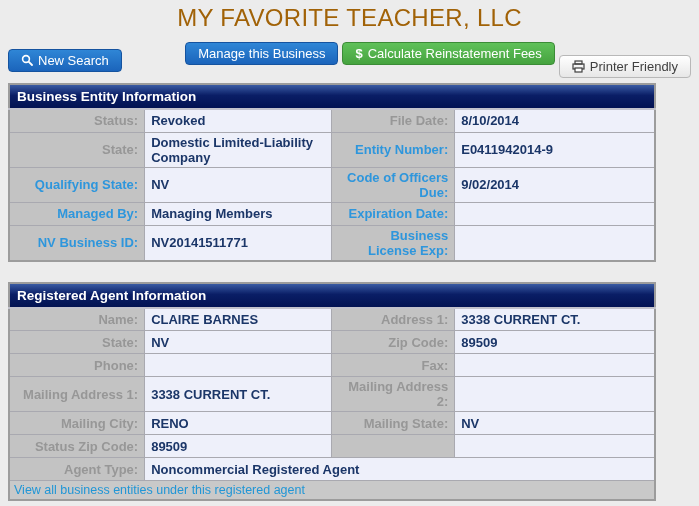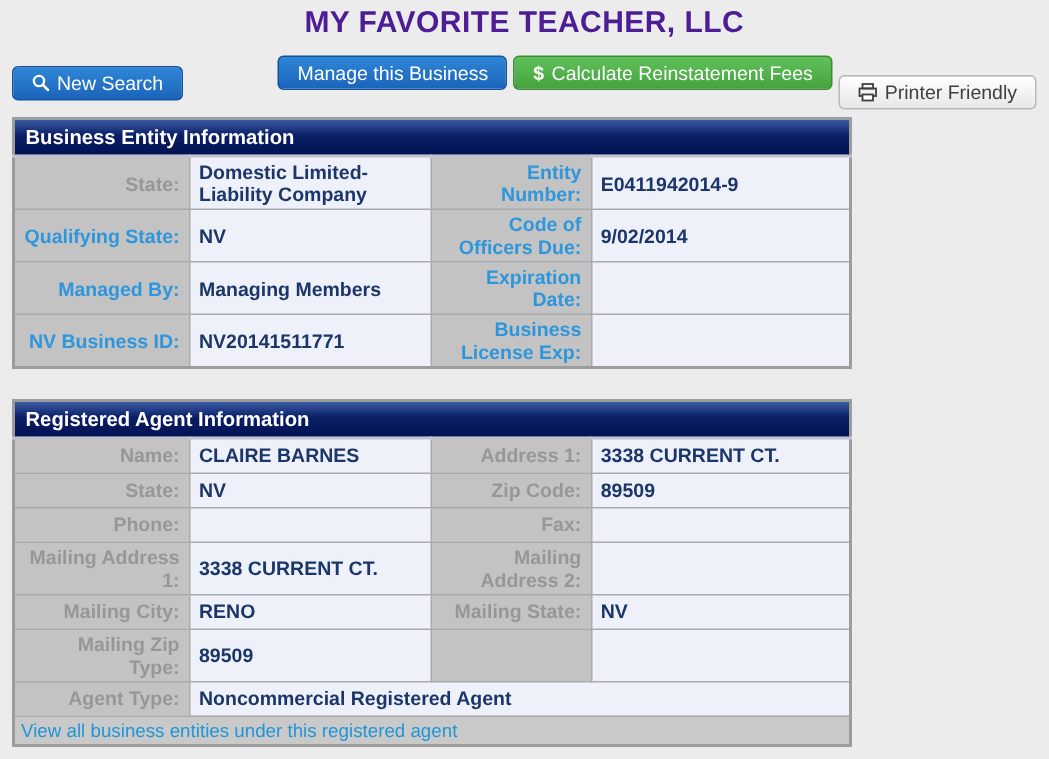--- a/index.html
+++ b/index.html
@@ -4,38 +4,38 @@
 <style>
   * { box-sizing: border-box; }
   html,body { margin:0; padding:0; }
   body {
     width:699px; height:506px; overflow:hidden;
     background:#ececec;
     font-family:"Liberation Sans", sans-serif;
   }
   .page-title {
     margin:4px 0 0 0; text-align:center;
-    font-size:20px; font-weight:bold; color:#4c1d95; letter-spacing:.3px;
+    font-size:24px; font-weight:normal; color:#a16207; letter-spacing:.3px;
   }
   .toolbar { display:flex; align-items:center; padding:0 8px; margin:10px 0 5px 0; }
   .btn-group { display:flex; gap:4px; margin-left:auto; }
   .btn {
     display:inline-flex; align-items:center; gap:5px;
     height:23px; padding:0 12px; border-radius:4px;
     font-size:13px; font-family:"Liberation Sans", sans-serif;
     cursor:pointer; white-space:nowrap;
   }
   .btn-blue  { background:linear-gradient(#2f86d6,#1b64bb); border:1px solid #15539f; color:#fff; }
   .btn-green { background:linear-gradient(#5fc159,#46a33f); border:1px solid #3b8c36; color:#fff; }
   .btn-light { background:linear-gradient(#ffffff,#e7e7e7); border:1px solid #b8b8b8; color:#3f3f3f;margin-top:13px; }
   .btn .ico { display:inline-flex; align-items:center; }
   .btn-green .dollar { font-weight:bold; font-size:13px; }
 
   table.info {
-    width:560px; margin:0 8px; border-collapse:collapse;
+    width:648px; margin:0 8px; border-collapse:collapse;
     border:2px solid #9c9c9c; background:#eef0fa; table-layout:fixed;padding-left:27px;
   }
   table.info + table.info { margin-top:20px; }
   .be-table { margin-top:0; }
   .ra-table { margin-top:20px; }
   th.section-header {
     background:linear-gradient(#3a5ba3 0%, #0a1e66 45%, #021253 100%);
     border-top:1px solid #7d96c9;
     color:#fff; text-align:left; font-size:13.5px;
     padding:4px 7px; border-bottom:2px solid #c2c2cc;
@@ -93,20 +93,26 @@
       <col class="c1">
       <col class="c2">
       <col class="c3">
       <col class="c4">
     </colgroup>
   <tbody>
       <tr>
         <th class="section-header" colspan="4">Business Entity Information</th>
       </tr>
   <tr>
+    <td class="lbl">Status:</td>
+    <td class="val">Revoked</td>
+    <td class="lbl">File Date:</td>
+    <td class="val">8/10/2014</td>
+  </tr>
+  <tr>
     <td class="lbl">State:</td>
     <td class="val">Domestic Limited-Liability Company</td>
     <td class="lbl blue">Entity Number:</td>
     <td class="val">E0411942014-9</td>
   </tr>
   <tr>
     <td class="lbl blue">Qualifying State:</td>
     <td class="val">NV</td>
     <td class="lbl blue">Code of Officers Due:</td>
     <td class="val">9/02/2014</td>
@@ -161,21 +167,21 @@
     <td class="lbl">Mailing Address 2:</td>
     <td class="val"></td>
   </tr>
   <tr>
     <td class="lbl">Mailing City:</td>
     <td class="val">RENO</td>
     <td class="lbl">Mailing State:</td>
     <td class="val">NV</td>
   </tr>
   <tr>
-    <td class="lbl">Mailing Zip Type:</td>
+    <td class="lbl">Status Zip Code:</td>
     <td class="val">89509</td>
     <td class="lbl"></td>
     <td class="val"></td>
   </tr>
   <tr>
     <td class="lbl">Agent Type:</td>
     <td class="val" colspan="3">Noncommercial Registered Agent</td>
   </tr>
   <tr>
     <td class="foot" colspan="4">View all business entities under this registered agent</td>

